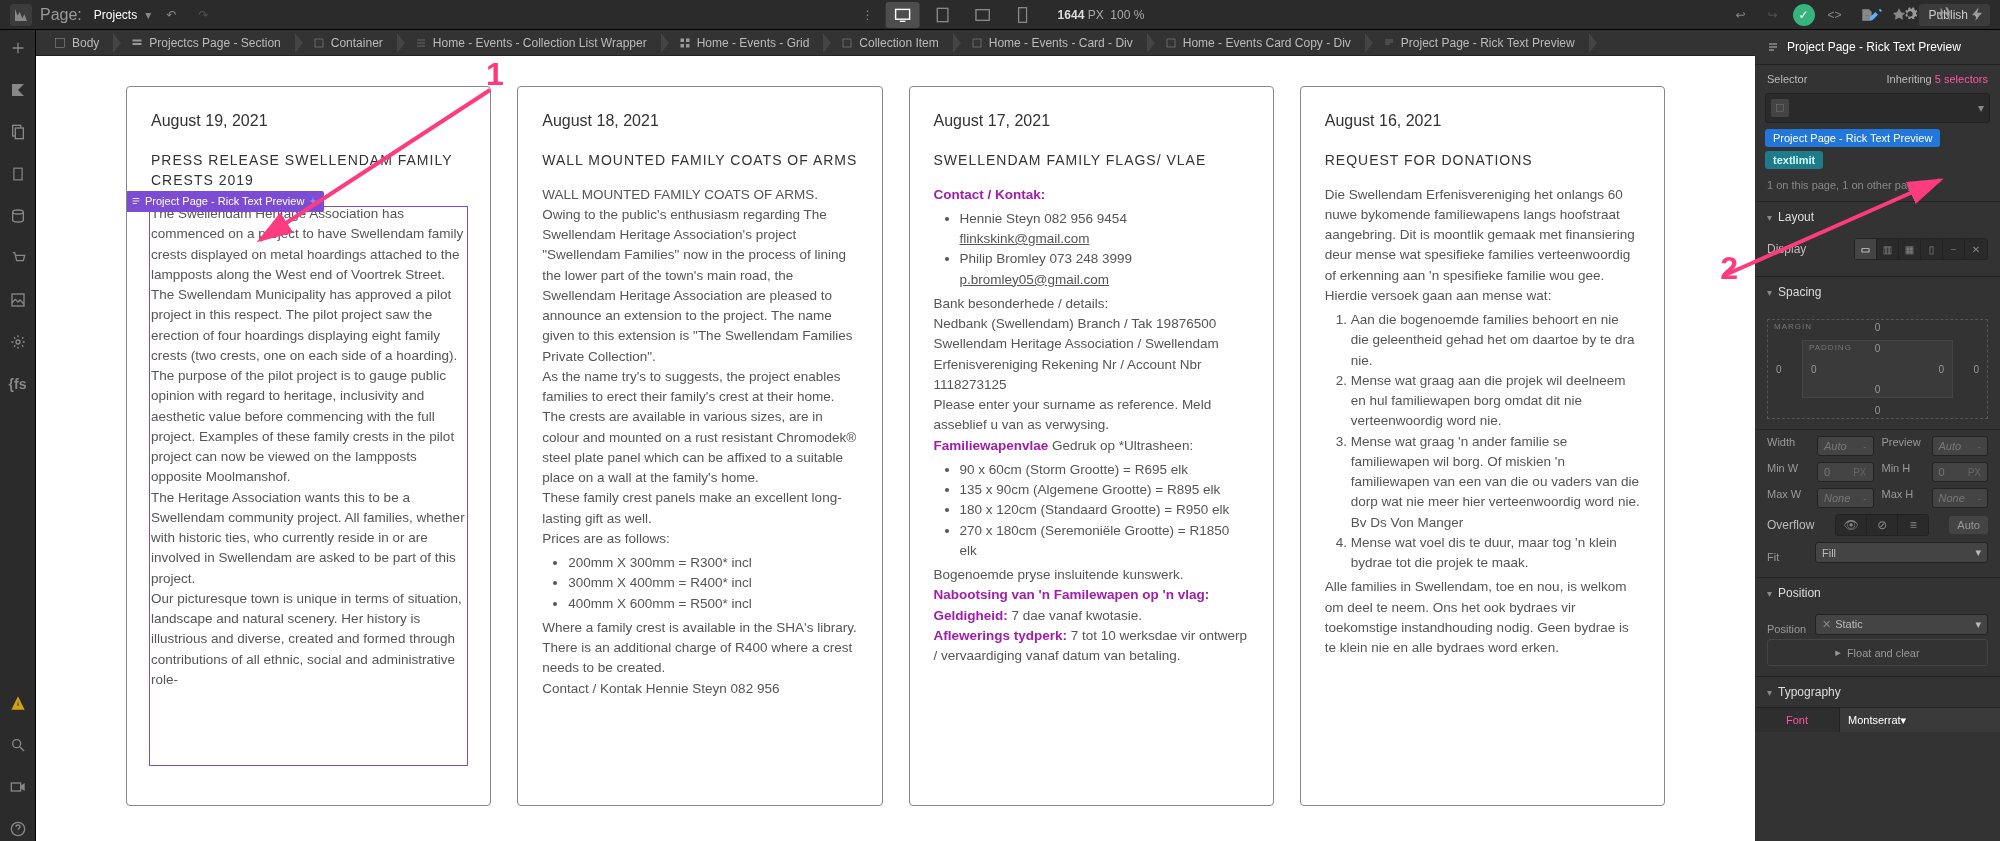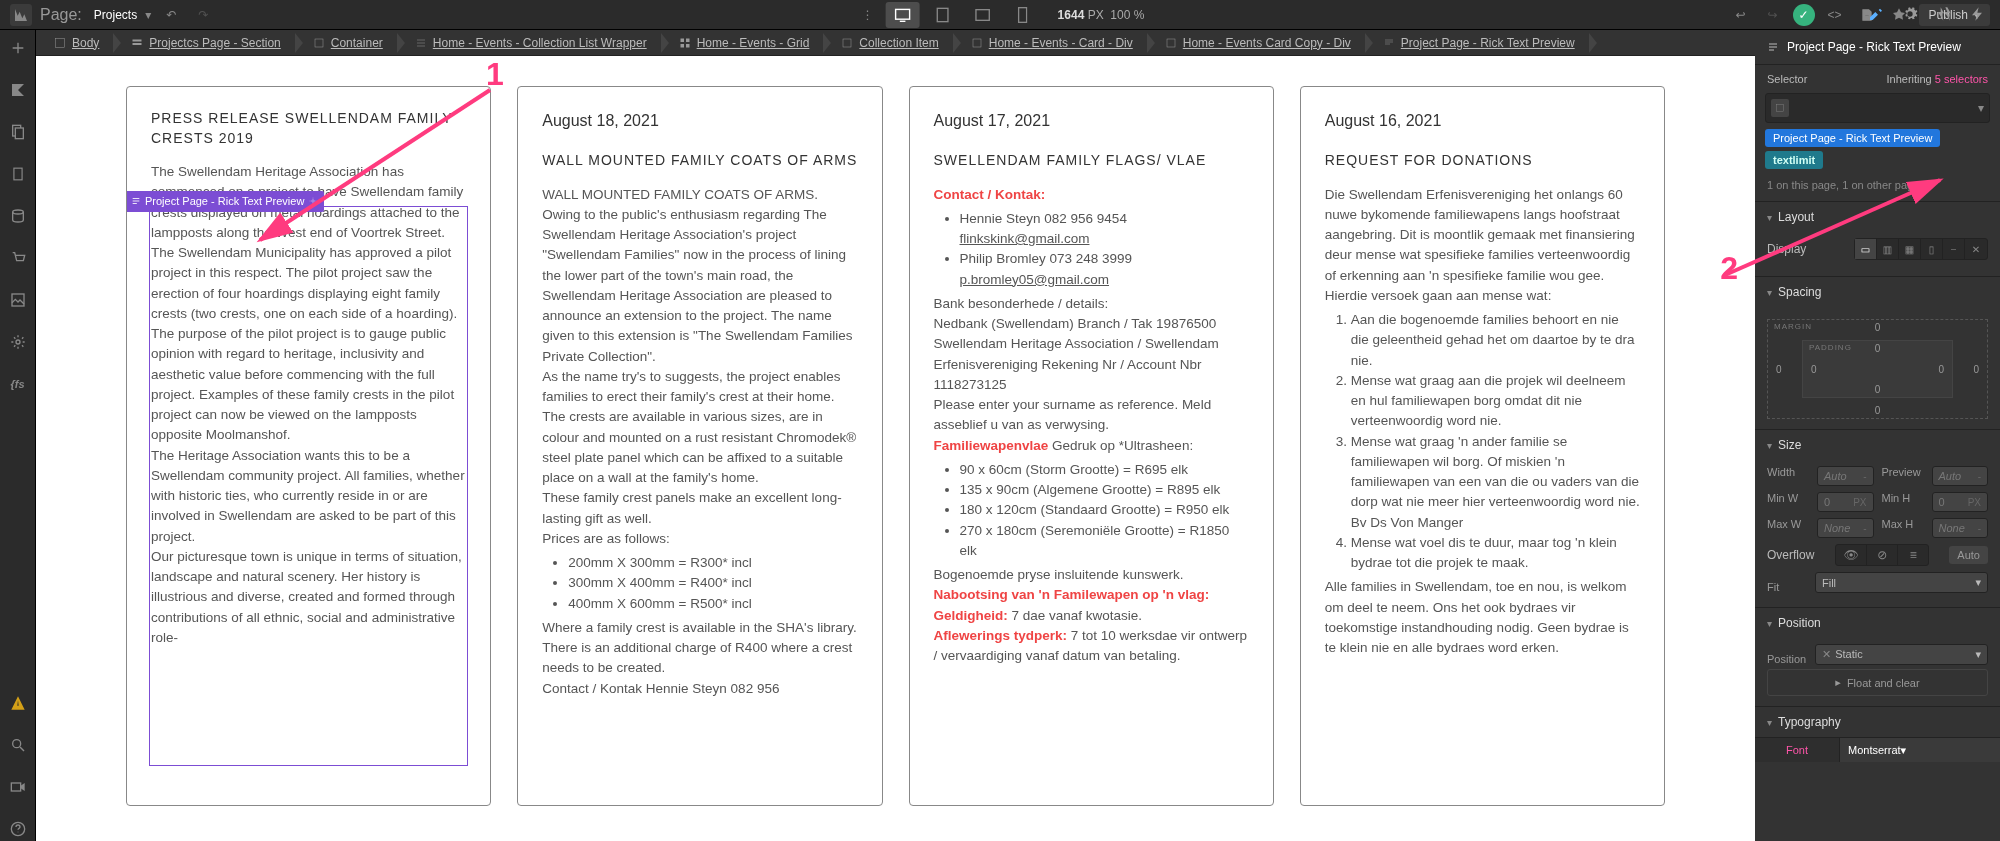--- a/index.html
+++ b/index.html
@@ -18,38 +18,38 @@
 .zoominfo { margin-left: 12px; color: #aaa; font-size: 12px; }
 .topbar .right { margin-left: auto; display: flex; align-items: center; gap: 8px; }
 .greencircle { width: 22px; height: 22px; background: #36b37e; border-radius: 50%; display: flex; align-items: center; justify-content: center; color: #fff; }
 .publishbtn { background: #3b3b3b; border-radius: 3px; padding: 4px 10px; display: flex; align-items: center; gap: 6px; color: #ccc; }
 .toolstrip { position: absolute; right: 0; top: 0; width: 200px; height: 30px; display: flex; justify-content: flex-end; align-items: center; gap: 18px; padding-right: 14px; }
 .toolstrip .ti { color: #999; cursor: pointer; }
 .toolstrip .ti.active { color: #5bb0ff; }
 
 
 .breadcrumb { height: 26px; background: #333; display: flex; align-items: center; padding-left: 36px; border-bottom: 1px solid #222; position: relative; }
-.bc { display: flex; align-items: center; gap: 6px; padding: 0 14px 0 18px; height: 26px; position: relative; color: #bbb; font-size: 12px; white-space: nowrap; text-decoration: underline; }
+.bc { display: flex; align-items: center; gap: 6px; padding: 0 14px 0 18px; height: 26px; position: relative; color: #bbb; font-size: 12px; white-space: nowrap; }
 .bc::after { content: ''; position: absolute; right: -8px; top: 3px; width: 0; height: 0; border-top: 10px solid transparent; border-bottom: 10px solid transparent; border-left: 8px solid #444; }
 .bc svg { width: 12px; height: 12px; }
 
 
 .leftbar { position: absolute; left: 0; top: 30px; width: 36px; bottom: 0; background: #2b2b2b; display: flex; flex-direction: column; align-items: center; padding-top: 6px; gap: 18px; border-right: 1px solid #000; }
 .leftbar .lb { width: 24px; height: 24px; display: flex; align-items: center; justify-content: center; color: #888; cursor: pointer; }
 .leftbar .spacer { flex: 1; }
-.leftbar .fs { font-size: 11px; font-weight: bold; color: #888; font-style: italic; }
+.leftbar .fs { font-size: 14px; font-weight: bold; color: #888; }
 
 
 .canvas { position: absolute; left: 36px; top: 56px; right: 245px; bottom: 0; background: #fff; overflow: hidden; padding: 30px 90px; }
 .cards { display: grid; grid-template-columns: repeat(4, 1fr); gap: 26px; }
 .card { border: 1px solid #888; border-radius: 4px; padding: 22px 24px; background: #fff; color: #333; font-size: 14px; line-height: 1.5; position: relative; height: 720px; overflow: hidden; }
 .card .date { color: #333; font-size: 16px; margin-bottom: 18px; }
 .card .title { font-size: 14px; letter-spacing: 1px; text-transform: uppercase; color: #333; margin-bottom: 14px; line-height: 1.4; }
 .card .body { font-family: Verdana, sans-serif; font-size: 13.5px; color: #555; }
-.card .body b { font-weight: bold; color: #ef4444; }
+.card .body b { font-weight: bold; color: #a21caf; }
 .card .body a { text-decoration: underline; color: #555; }
 .card .body ul, .card .body ol { padding-left: 26px; margin: 4px 0; }
 .seltag { position: absolute; background: #7c4dd4; color: #fff; font-size: 11px; padding: 2px 6px; display: flex; align-items: center; gap: 4px; border-radius: 2px; z-index: 10; }
 .selbox { position: absolute; border: 1px solid #7c4dd4; pointer-events: none; z-index: 5; }
 .card1 .body { height: 560px; }
 
 
 .rightpanel { position: absolute; right: 0; top: 30px; width: 245px; bottom: 0; background: #333; color: #bbb; font-size: 12px; overflow-y: auto; }
 .rp-head { padding: 10px 12px; display: flex; align-items: center; gap: 8px; border-bottom: 1px solid #222; }
 .rp-head b { color: #fff; font-weight: 500; font-size: 12px; }
@@ -316,20 +316,21 @@
       <svg width="16" height="16" viewBox="0 0 24 24">
         <circle cx="12" cy="12" r="10" fill="none" stroke="#888" stroke-width="2"></circle>
         <path d="M9 9a3 3 0 116 0c0 2-3 2-3 4m0 3v1" fill="none" stroke="#888" stroke-width="2"></path>
       </svg>
     </div>
 </div>
 
 <div class="canvas">
   <div class="cards">
     <div class="card card1">
+      <div class="date">August 19, 2021</div>
       <div class="title">PRESS RELEASE SWELLENDAM FAMILY CRESTS 2019</div>
       <div class="seltag" style="top:104px; left:-2px;">
         <svg width="10" height="10" viewBox="0 0 24 24">
             <path d="M4 6h16M4 12h16M4 18h10" stroke="#fff" stroke-width="2"></path>
           </svg>
         <span>Project Page - Rick Text Preview</span>
         <svg width="10" height="10" viewBox="0 0 24 24">
             <circle cx="12" cy="12" r="3" fill="none" stroke="#fff"></circle>
             <path d="M12 4v2m0 12v2M4 12h2m12 0h2" stroke="#fff"></path>
           </svg>
@@ -433,21 +434,20 @@
             <span class="spval b">0</span>
             <span class="spval l">0</span>
             <span class="spval r">0</span>
           </div>
         </div>
       </div>
     </div>
   </div>
 
   <div class="section">
-    <div class="sechead">Size</div>
     <div class="secbody">
       <div class="szrow">
         <span class="lab">Width</span>
         <div class="inp">
             <span>Auto</span>
             <span class="unit">-</span>
           </div>
         <span class="lab">Preview</span>
         <div class="inp">
             <span>Auto</span>

